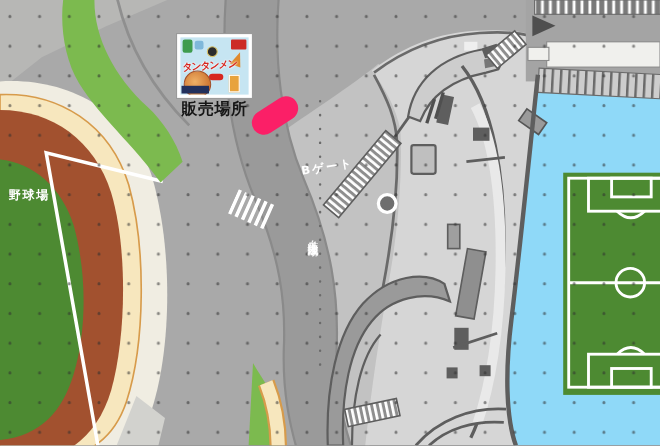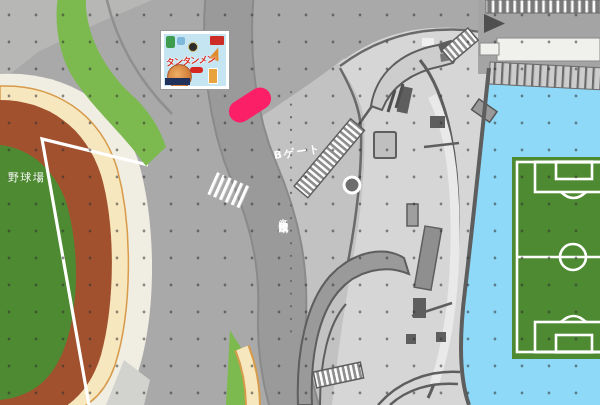--- a/index.html
+++ b/index.html
@@ -5,21 +5,21 @@
   html,body{margin:0;padding:0;background:#888;}
   #screen{
     position:relative;width:600px;height:405px;overflow:hidden;
     background:#A9A9A9;
     font-family:"DejaVu Sans","Liberation Sans",sans-serif;
   }
   #map-svg{position:absolute;left:0;top:0;}
   .lbl{position:absolute;white-space:nowrap;pointer-events:none;}
   .lbl-sales{left:165px;top:90px;font-size:14.5px;font-weight:bold;color:#161616;letter-spacing:.5px;}
   .lbl-gate{left:274px;top:149px;font-size:10.5px;font-weight:bold;color:#fff;letter-spacing:2px;transform:rotate(-9deg);transform-origin:left center;}
-  .lbl-baseball{left:8px;top:170px;font-size:11px;font-weight:normal;color:#fff;letter-spacing:1.5px;}
+  .lbl-baseball{left:8px;top:170px;font-size:11px;font-weight:bold;color:#fff;letter-spacing:1.5px;}
   .lbl-stadium{left:276px;top:211px;font-size:10px;color:#fff;writing-mode:vertical-rl;text-orientation:upright;letter-spacing:.5px;}
   .pink-marker{
     position:absolute;left:227px;top:94px;width:46px;height:22px;border-radius:11px;
     background:#FB1F67;transform:rotate(-33deg);
   }
   
   .poster{position:absolute;left:160px;top:30px;width:70px;height:60px;background:#fff;border:1px solid #9a9a9a;box-sizing:border-box;padding:3px;}
   .poster-img{position:relative;width:100%;height:100%;background:#C6E5F2;overflow:hidden;}
   .badge-green{position:absolute;left:2px;top:2px;width:9px;height:12px;background:#3E9C4E;border-radius:2px;}
   .badge-chip{position:absolute;left:13px;top:3px;width:8px;height:8px;background:#7FB8DA;border-radius:2px;}
@@ -191,17 +191,18 @@
     <div class="pname">タンタンメン</div>
     <div class="sub-red"></div>
     <div class="noodles"></div>
     <div class="glass"></div>
     <div class="navy"></div>
   </div>
 </div>
 
 <div class="pink-marker"></div>
 
+<div class="lbl lbl-sales">販売場所</div>
 <div class="lbl lbl-gate">Bゲート</div>
 <div class="lbl lbl-baseball">野球場</div>
 <div class="lbl lbl-stadium">等々力陸上競技場</div>
 
 </div>
 
 </body></html>

